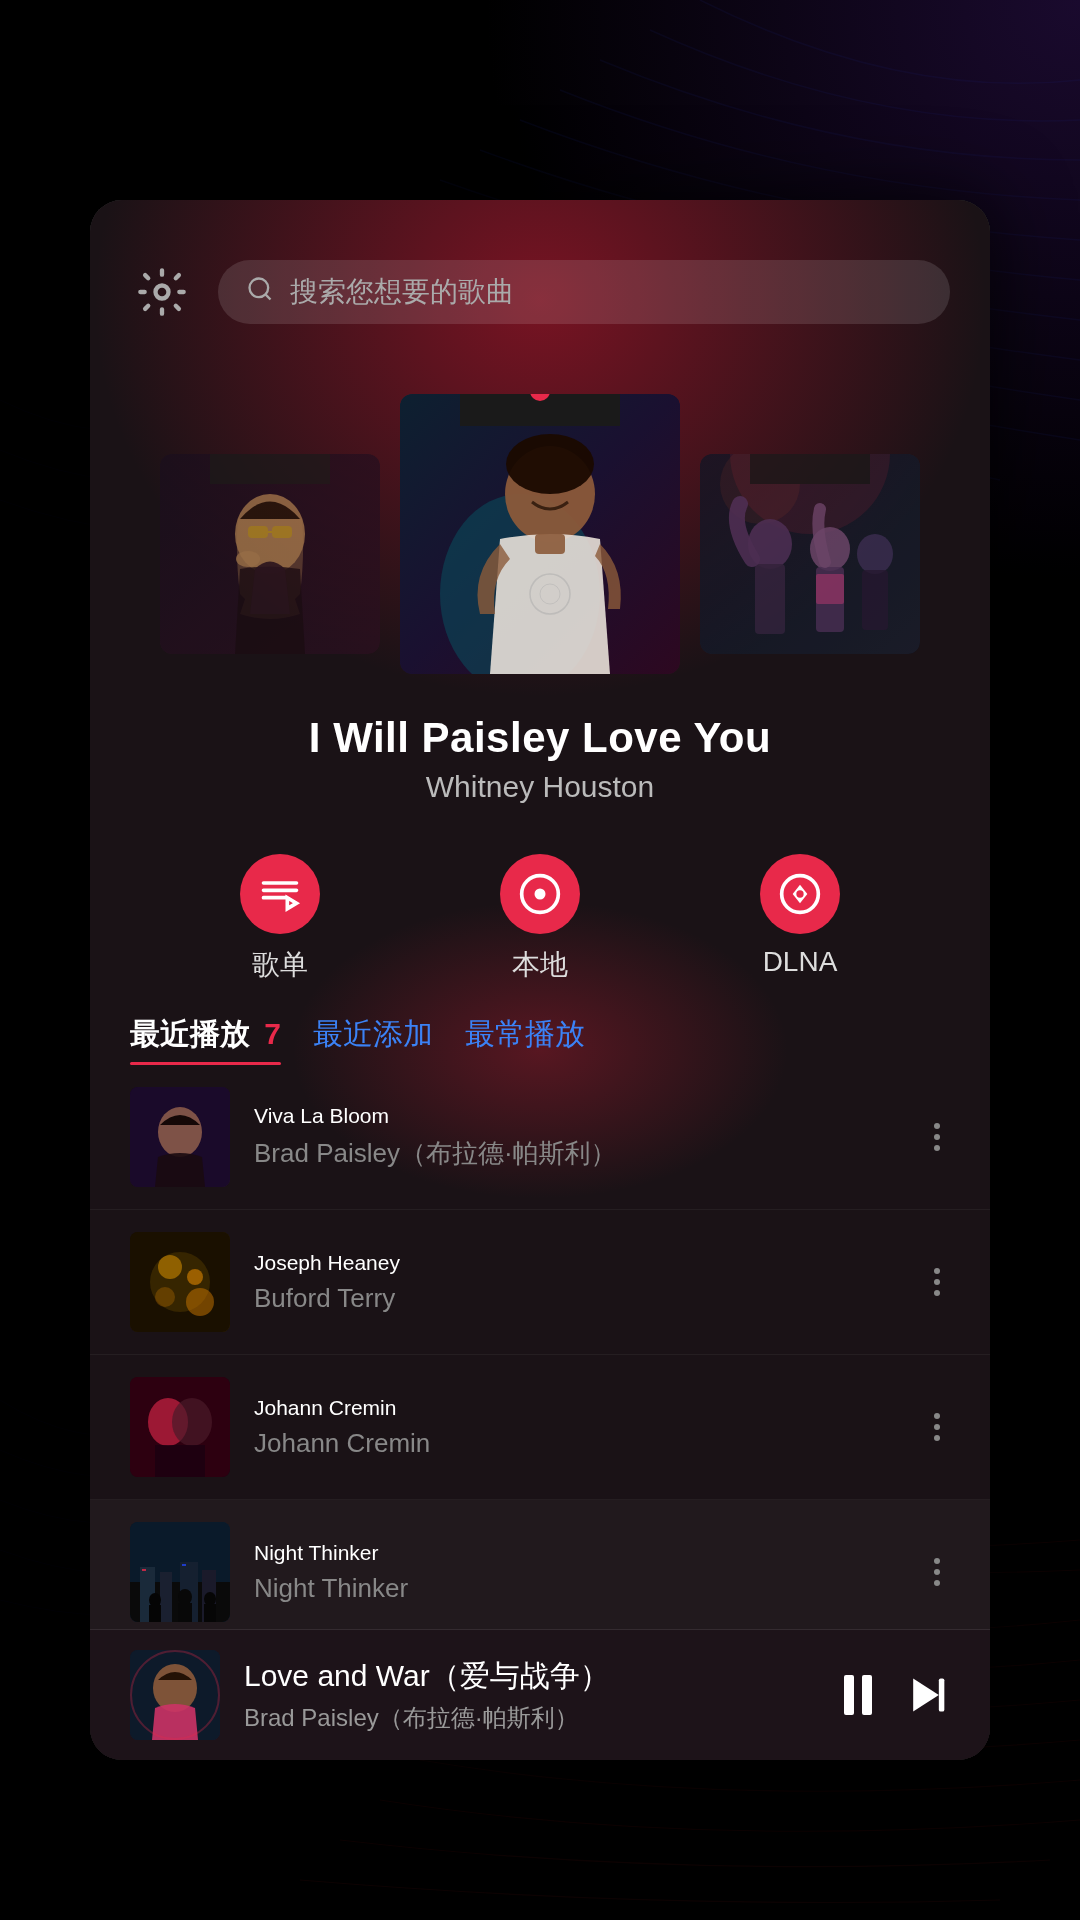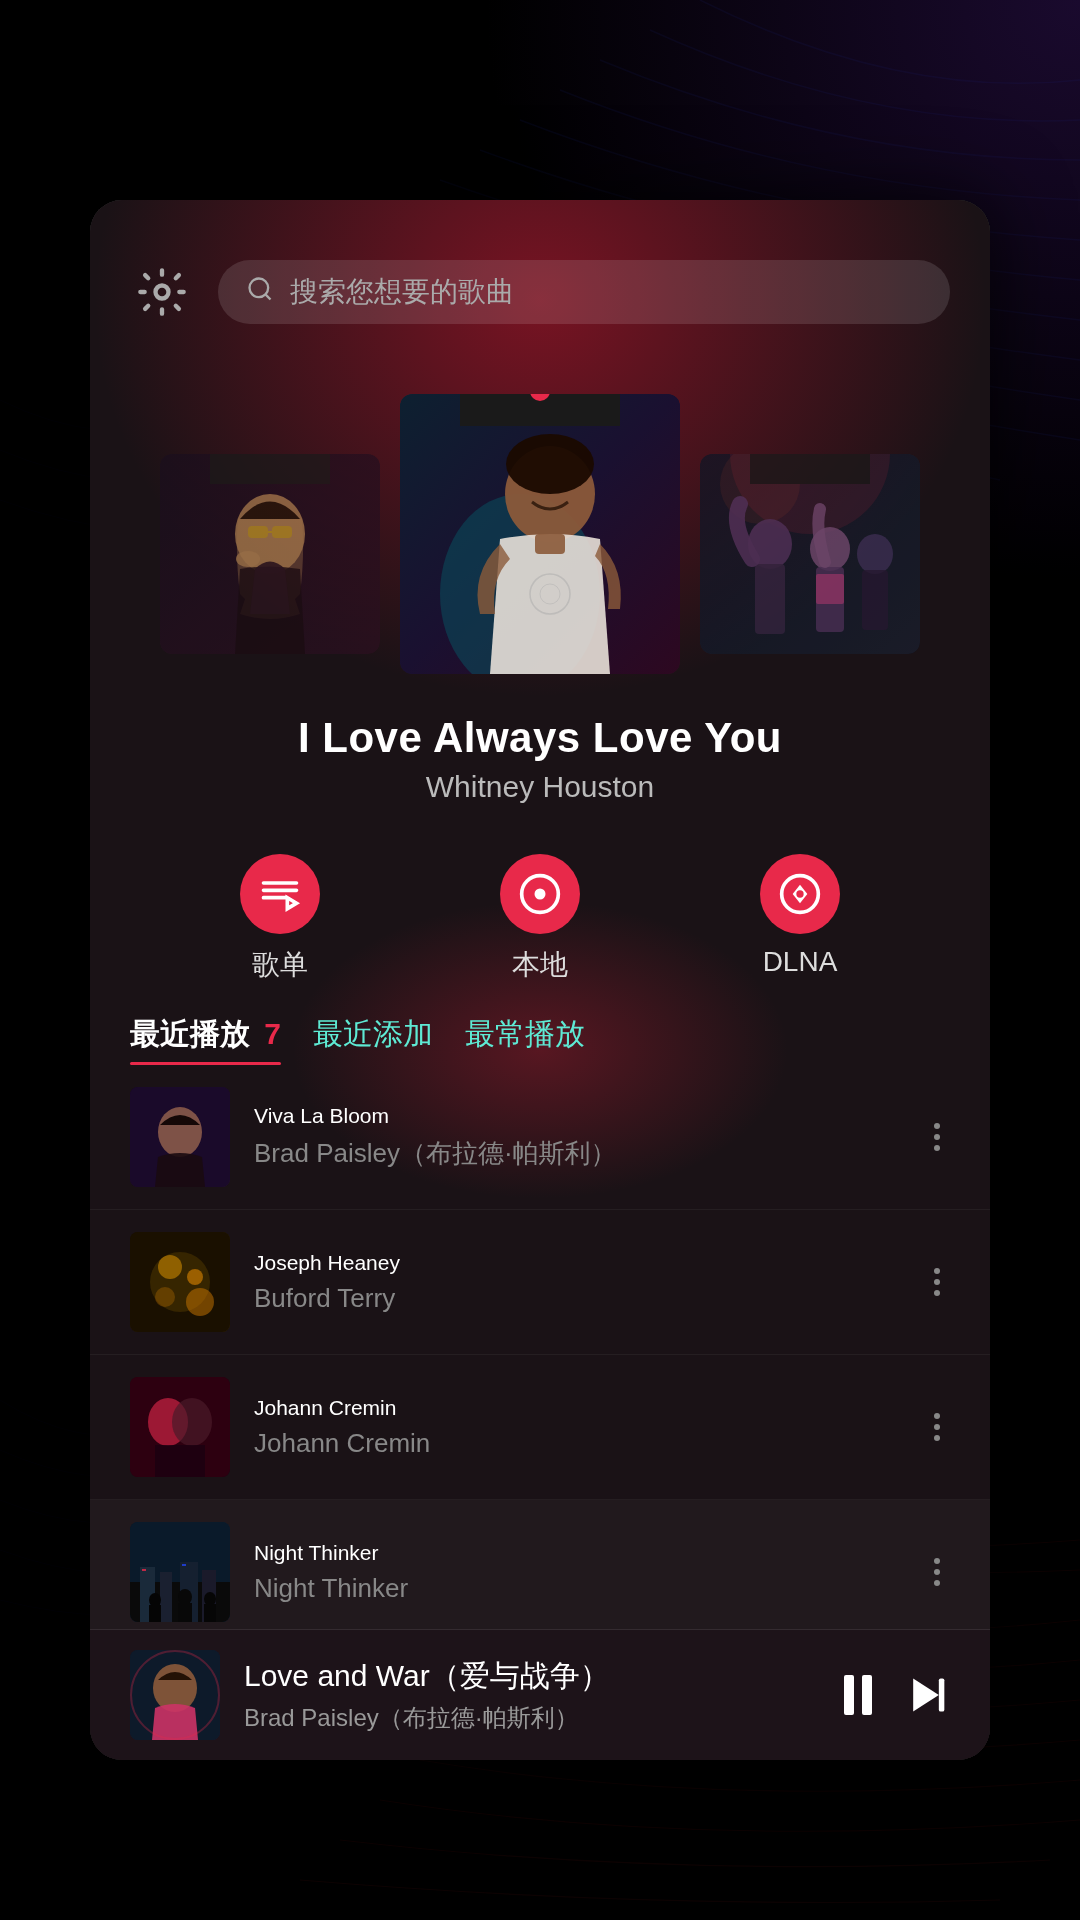--- a/index.html
+++ b/index.html
@@ -254,21 +254,21 @@
       z-index: 5;
     }
 
     .tabs-row {
       display: flex;
       gap: 32px;
       align-items: center;
     }
 
     .tab-item {
-      color: #5eead4;
+      color: #3b82f6;
       font-size: 30px;
       padding-bottom: 10px;
       cursor: pointer;
       position: relative;
     }
 
     .tab-item.active {
       color: #fff;
       font-weight: 600;
     }
@@ -615,21 +615,21 @@
           </div>
 
           <div style="position:absolute;top:-20px;left:50%;transform:translateX(-50%);width:120px;height:50px;background:#1a1a1a;border-radius:6px 6px 0 0;z-index:3;">
             
           </div>
         </div>
 
       </div>
 
       <div class="song-info">
-        <div class="song-title">I Love Always Love You</div>
+        <div class="song-title">I Will Paisley Love You</div>
         <div class="song-artist">Whitney Houston</div>
       </div>
     </div>
 
     <div class="nav-icons">
       <div class="nav-item">
         <div class="nav-icon-circle">
           <svg viewBox="0 0 24 24" xmlns="http://www.w3.org/2000/svg">
             <path d="M3 6h18M3 10h18M3 14h12M16 14v6l5-3z" stroke="#fff" stroke-width="2" fill="none" stroke-linecap="round"></path>
           </svg>

